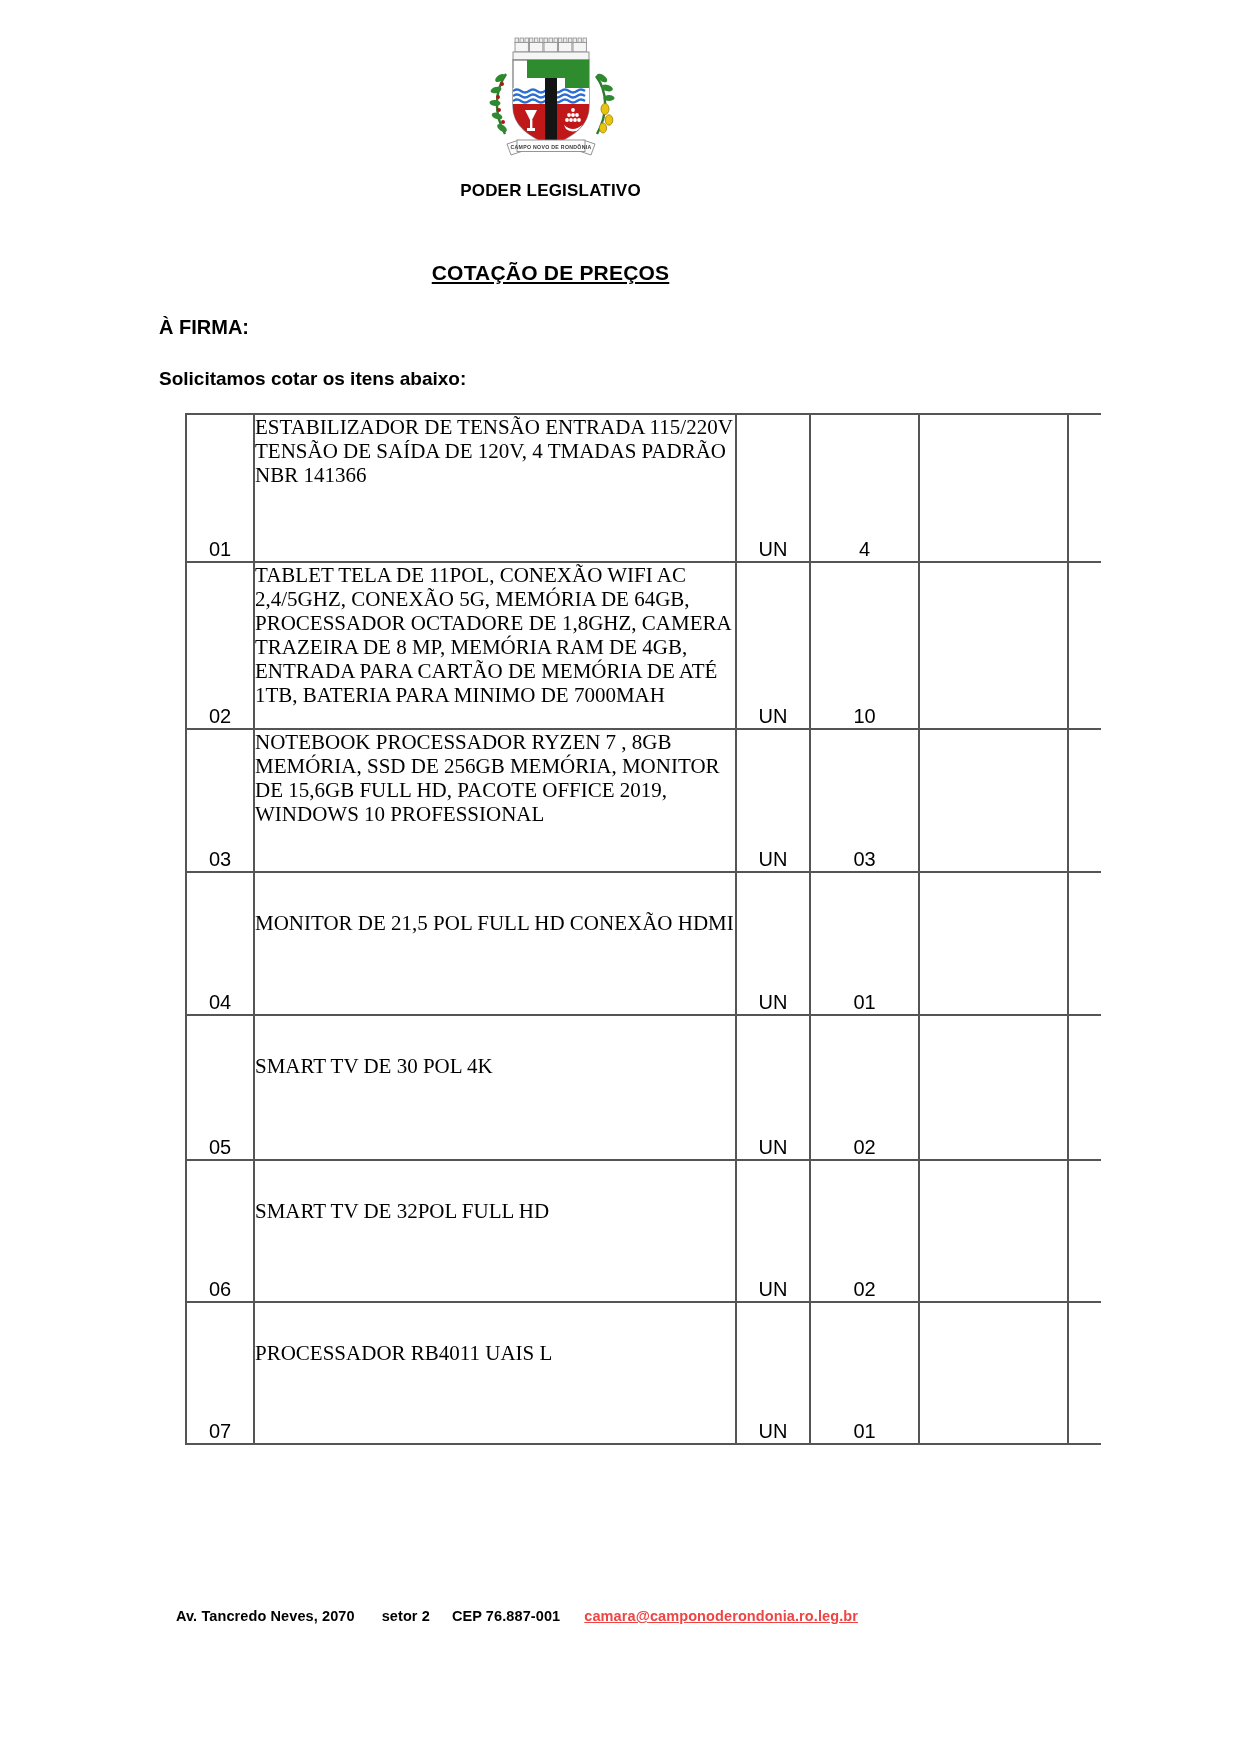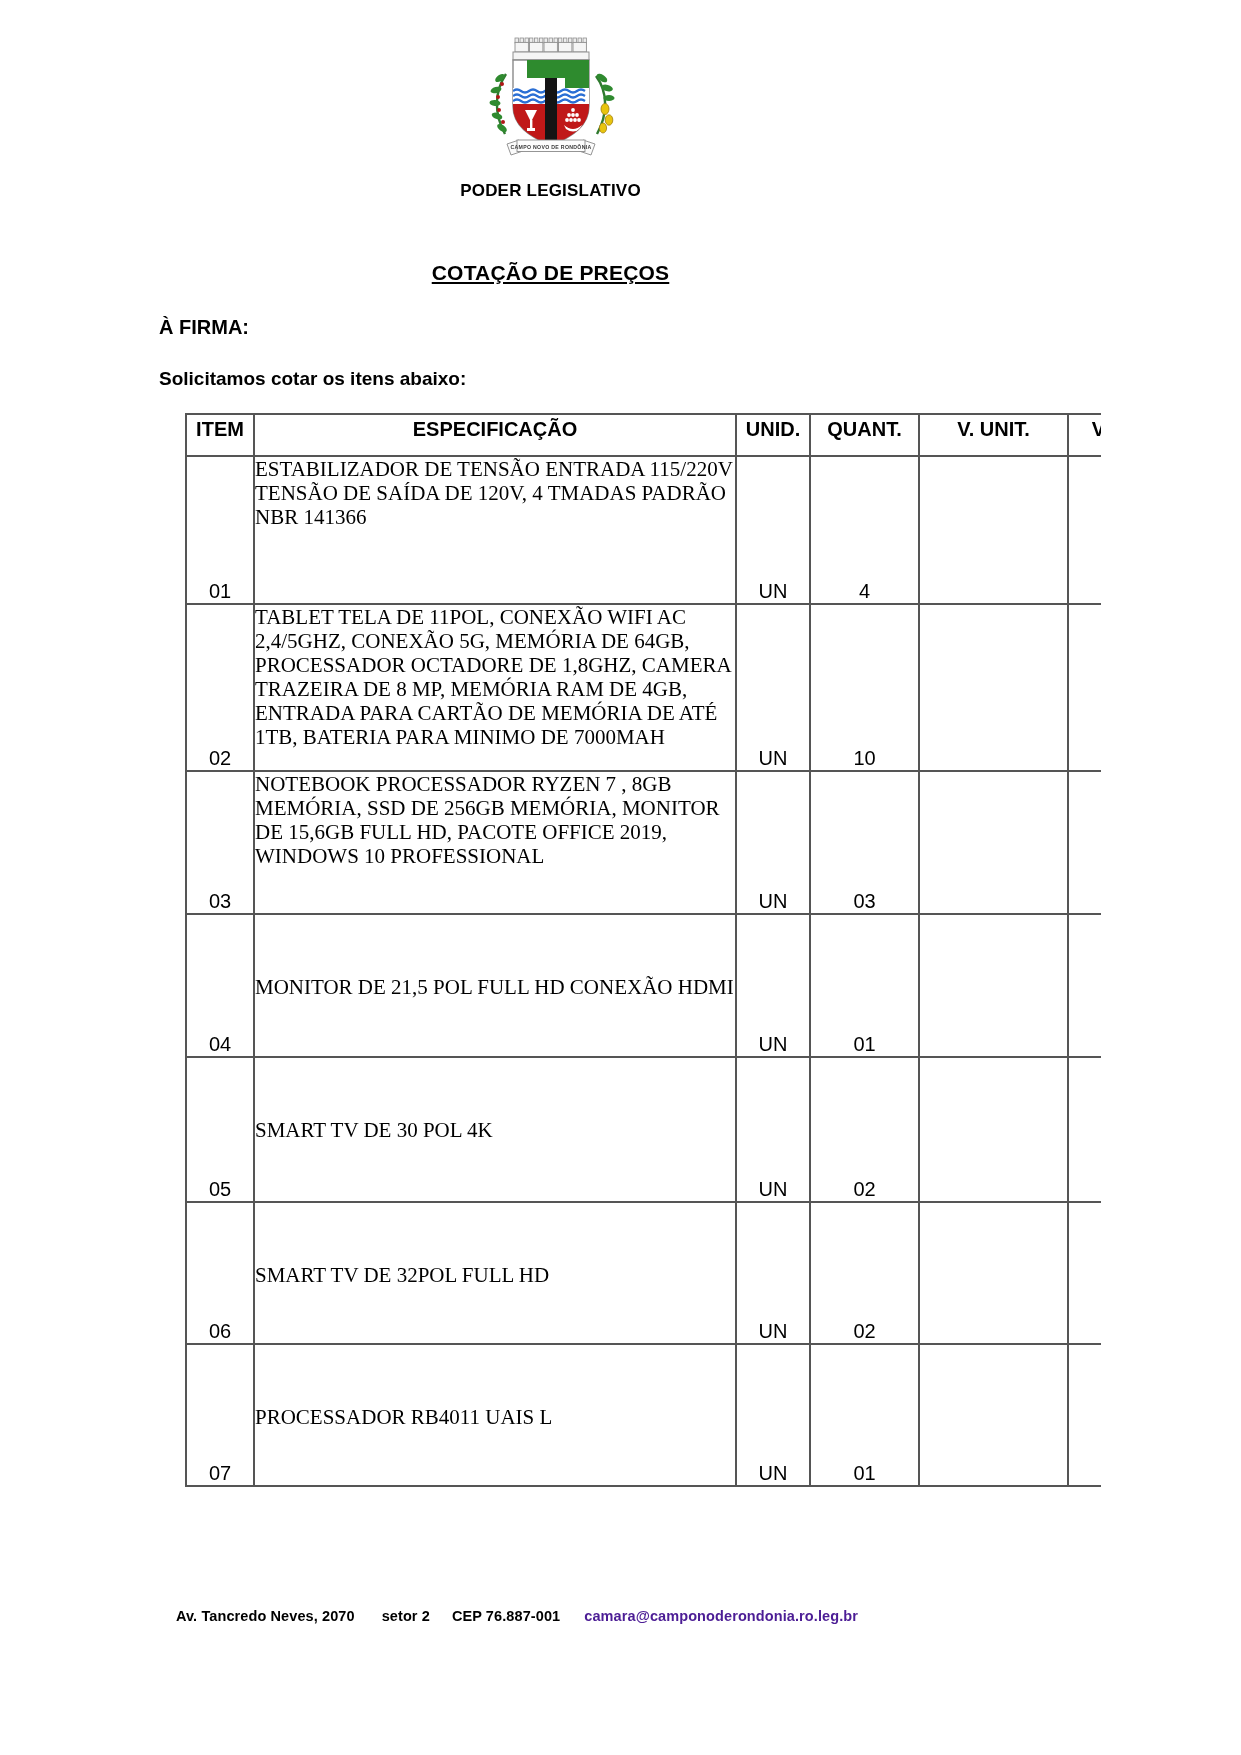--- a/index.html
+++ b/index.html
@@ -59,39 +59,39 @@
     font-size:20px;font-weight:bold;text-align:center;vertical-align:top;
     padding-top:3px;height:42px;box-sizing:border-box;
     font-family:"Liberation Sans", sans-serif;
   }
   td.spec{
     font-family:"Liberation Serif", serif;
     font-size:21px;line-height:24px;
     vertical-align:top;text-align:left;
     padding:4px 8px 0 8px;
   }
-  tr.pad-top td.spec{padding-top:60px;}
+  tr.pad-top td.spec{padding-top:38px;}
   td.num, td.unid, td.quant, td.vunit, td.vtotal{
     font-size:20px;text-align:center;vertical-align:bottom;
     padding-bottom:24px;
   }
   tr.r1{height:148px;} tr.r2{height:167px;} tr.r3{height:143px;}
   tr.r4{height:143px;} tr.r5{height:145px;} tr.r6{height:142px;}
   tr.r7{height:142px;}
   
   .footer{
     position:absolute;top:1608px;left:176px;
     font-size:14.5px;font-weight:bold;white-space:nowrap;
     letter-spacing:.1px;
   }
   .footer .gap-a{margin-right:27px;}
   .footer .gap-b{margin-right:22px;}
   .footer .gap-c{margin-right:24px;}
   .footer a.email{
-    color:#4c1d95;cursor:pointer;
+    color:#ef4444;text-decoration:underline;cursor:pointer;
   }
 </style>
 </head>
 <body>
 
 <div class="page">
 
   <svg class="crest" viewBox="0 0 140 150" aria-hidden="true">
     <defs>
       <g id="tower">
@@ -184,28 +184,20 @@
     <table class="quote">
       <colgroup>
         <col class="c-item">
           <col class="c-spec">
           <col class="c-unid">
         <col class="c-quant">
           <col class="c-vunit">
           <col class="c-vtotal">
       </colgroup>
       <tbody>
-          <tr>
-        <th>ITEM</th>
-        <th>ESPECIFICAÇÃO</th>
-        <th>UNID.</th>
-        <th>QUANT.</th>
-        <th>V. UNIT.</th>
-        <th>V TOTAL</th>
-      </tr>
       <tr class="r1">
         <td class="num">01</td>
         <td class="spec">ESTABILIZADOR DE TENSÃO ENTRADA 115/220V TENSÃO DE SAÍDA DE 120V, 4 TMADAS PADRÃO NBR 141366</td>
         <td class="unid">UN</td>
         <td class="quant">4</td>
         <td class="vunit"></td>
         <td class="vtotal"></td>
       </tr>
       <tr class="r2">
         <td class="num">02</td>

